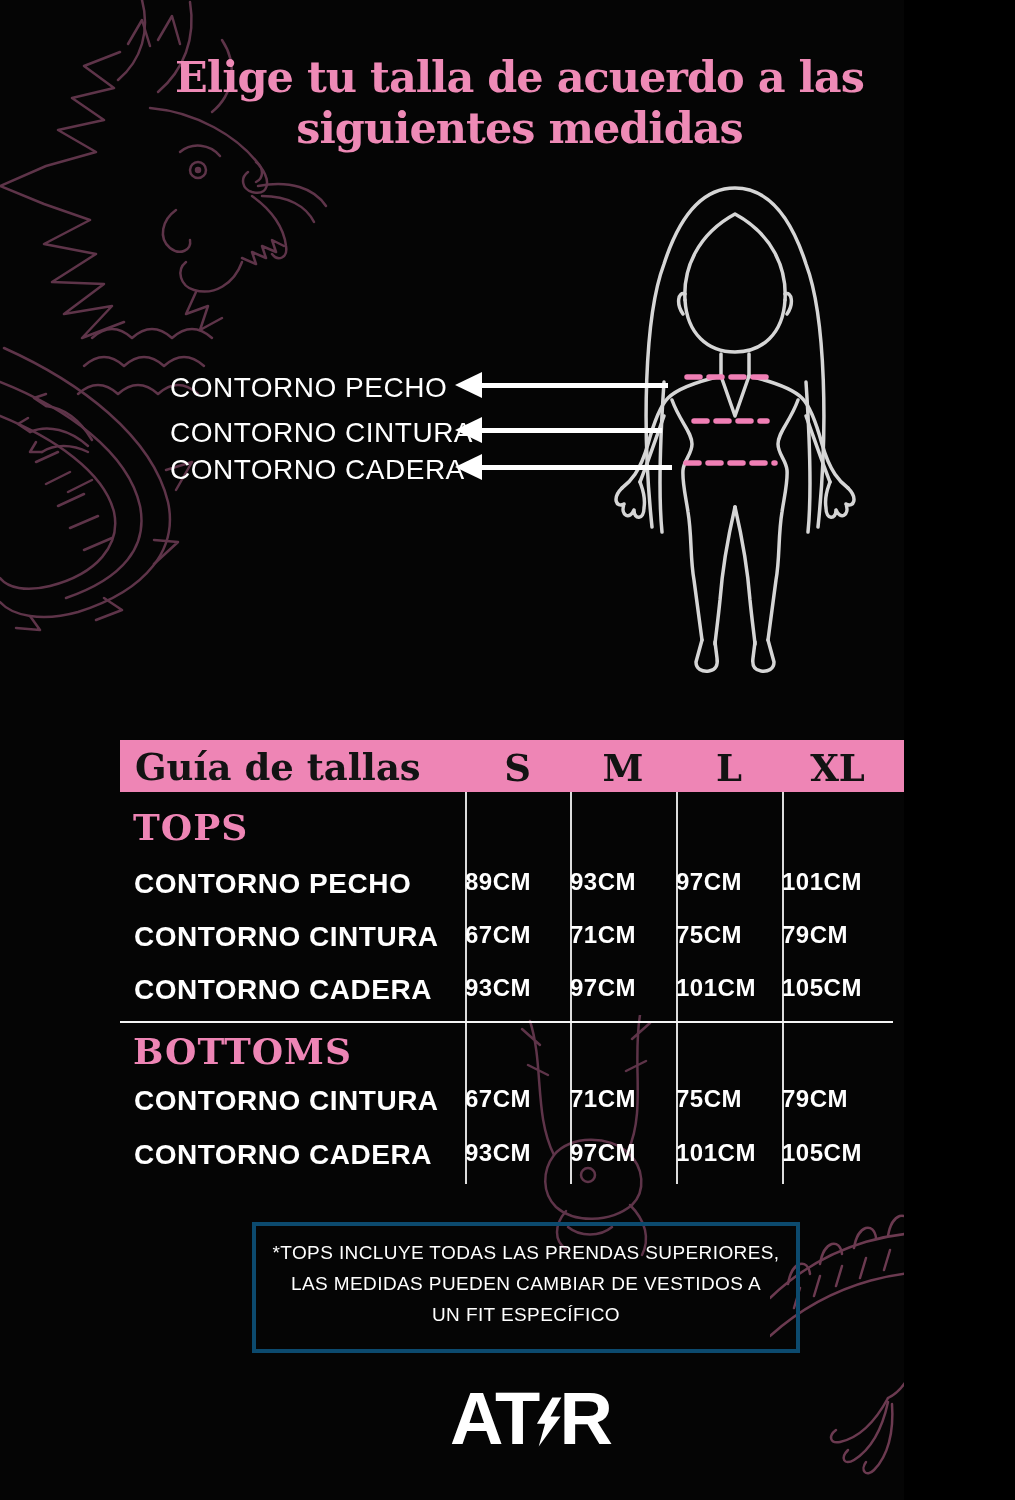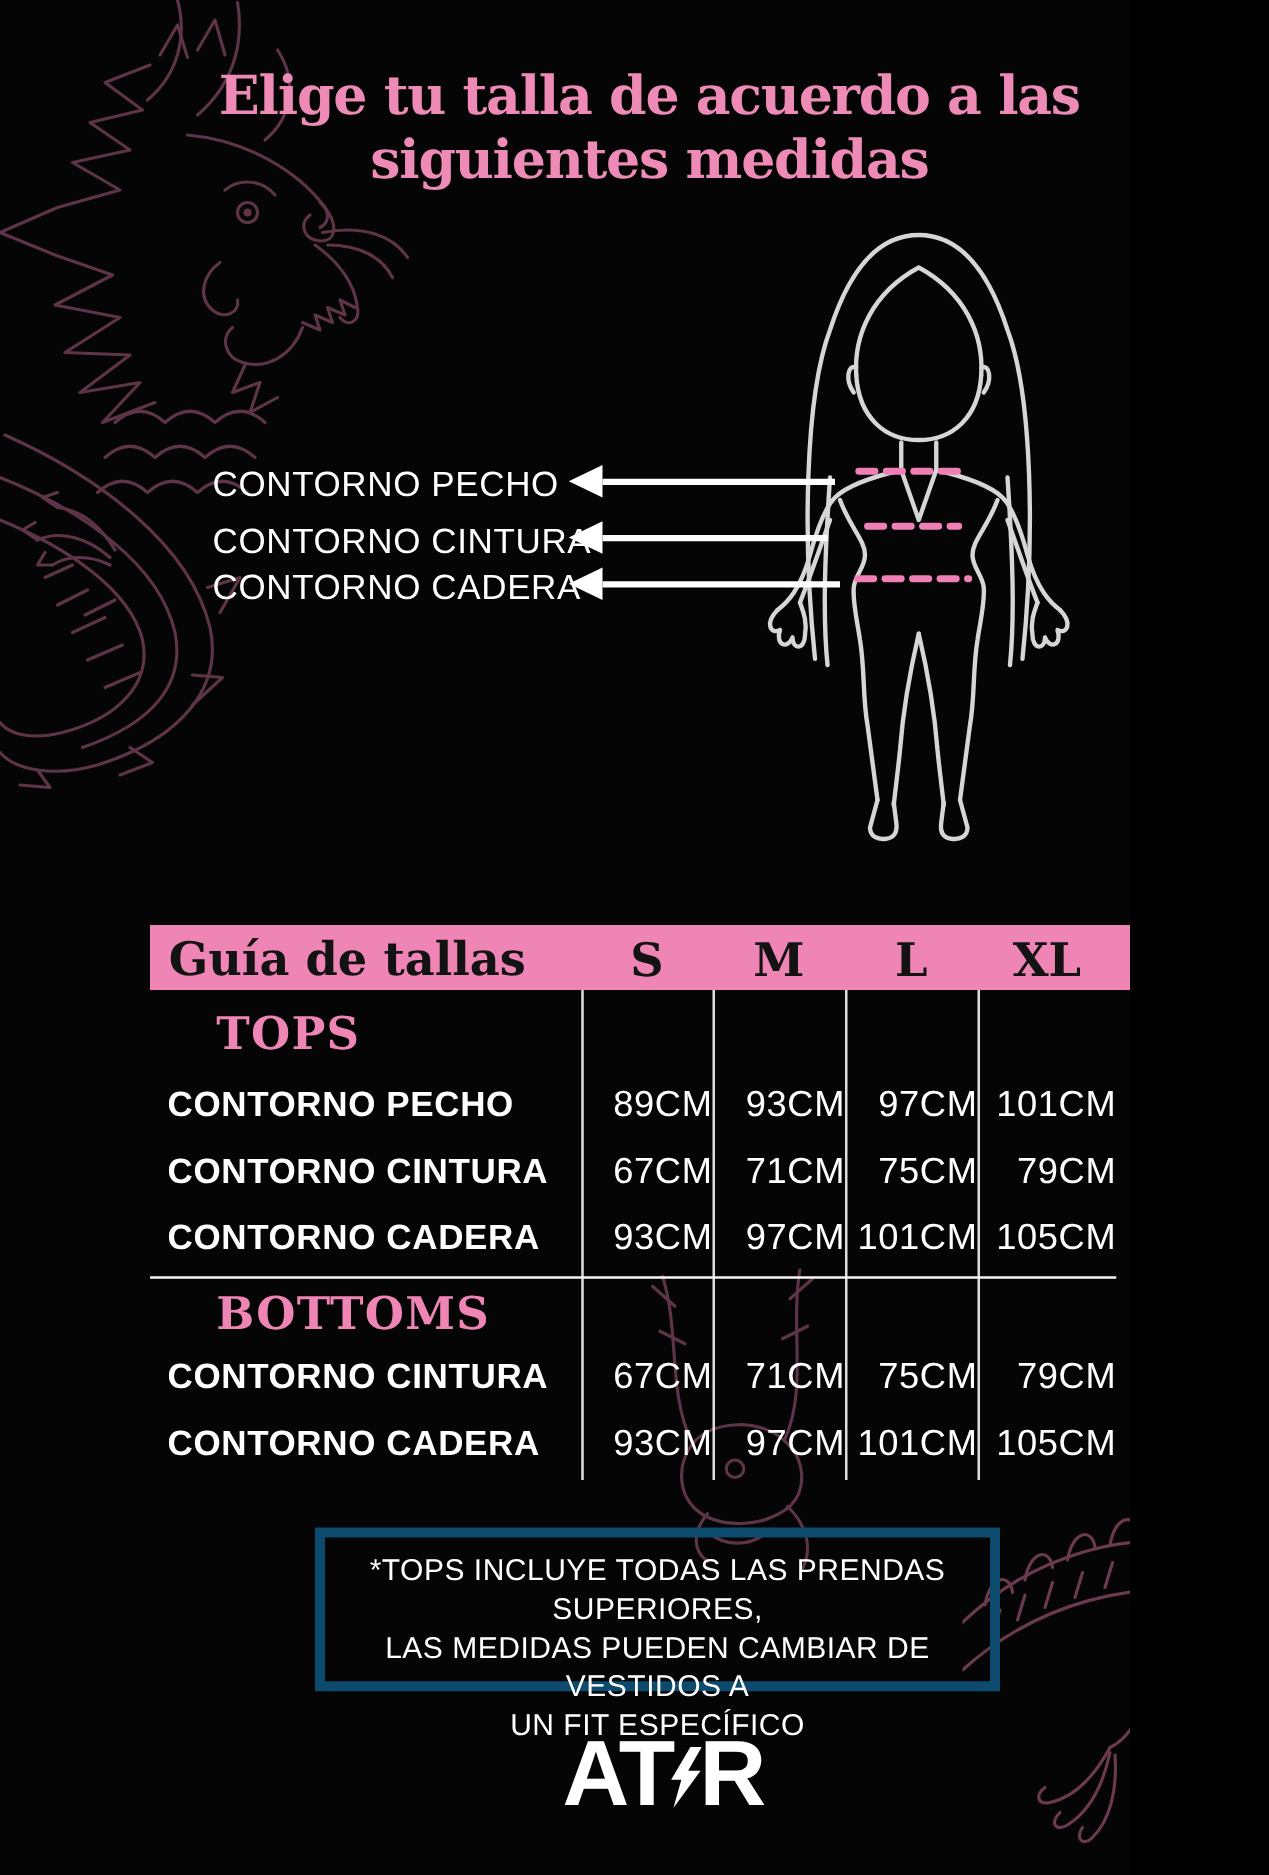--- a/index.html
+++ b/index.html
@@ -24,31 +24,31 @@
   .arrow::before{content:"";position:absolute;left:-27px;top:-11px;width:0;height:0;
                  border-top:13px solid transparent;border-bottom:13px solid transparent;
                  border-right:27px solid #fff;}
 
   
   .table{position:absolute;left:120px;top:740px;width:773px;height:450px;}
   .table-bar{position:absolute;left:0;top:0;width:773px;height:52px;background:#ee85b5;padding-left:18px;}
   .table-bar .bar-title{position:absolute;left:15px;top:5px;font-size:37px;color:#131313;}
   .size-h{position:absolute;top:6px;text-align:center;font-size:37px;color:#131313;}
   .divider{position:absolute;top:52px;width:2px;height:392px;background:#f5f5f5;opacity:.9;}
-  .section-label{position:absolute;left:13px;color:#ee85b5;font-size:36px;letter-spacing:1px;margin-left:40px;}
+  .section-label{position:absolute;left:13px;color:#ee85b5;font-size:36px;letter-spacing:1px;}
   .trow{position:absolute;left:0;width:773px;height:38px;}
   .trow .lbl{position:absolute;left:14px;top:0;font-size:28px;font-weight:bold;letter-spacing:.5px;white-space:nowrap;}
-  .trow .val{position:absolute;top:0;text-align:right;font-size:29px;font-weight:400;letter-spacing:.5px;}
+  .trow .val{position:absolute;top:0;text-align:left;font-size:24px;font-weight:700;letter-spacing:.5px;}
   .c0{left:345px;width:105px}.c1{left:450px;width:106px}.c2{left:556px;width:106px}.c3{left:662px;width:111px}
   .hsep{position:absolute;left:0;top:281px;width:773px;height:2px;background:#f5f5f5;}
 
   
   .footnote{position:absolute;left:252px;top:1222px;width:548px;height:131px;
-            border:8px solid #0c4a6e;box-sizing:border-box;text-align:center;
-            padding-top:11px;font-size:24px;line-height:31px;letter-spacing:.4px;color:#fff;}
+            border:4px solid #0c4a6e;box-sizing:border-box;text-align:center;
+            padding-top:11px;font-size:19px;line-height:31px;letter-spacing:.4px;color:#fff;}
 
   
   .logo{position:absolute;left:450px;top:1383px;width:160px;height:72px;
         display:flex;align-items:center;justify-content:flex-end;}
   .logo .ltxt{font-size:74px;font-weight:bold;letter-spacing:-3px;color:#fff;line-height:1;}
   .logo svg{margin:6px -2px 0 -1px;}
 </style>
 </head>
 <body>
 

